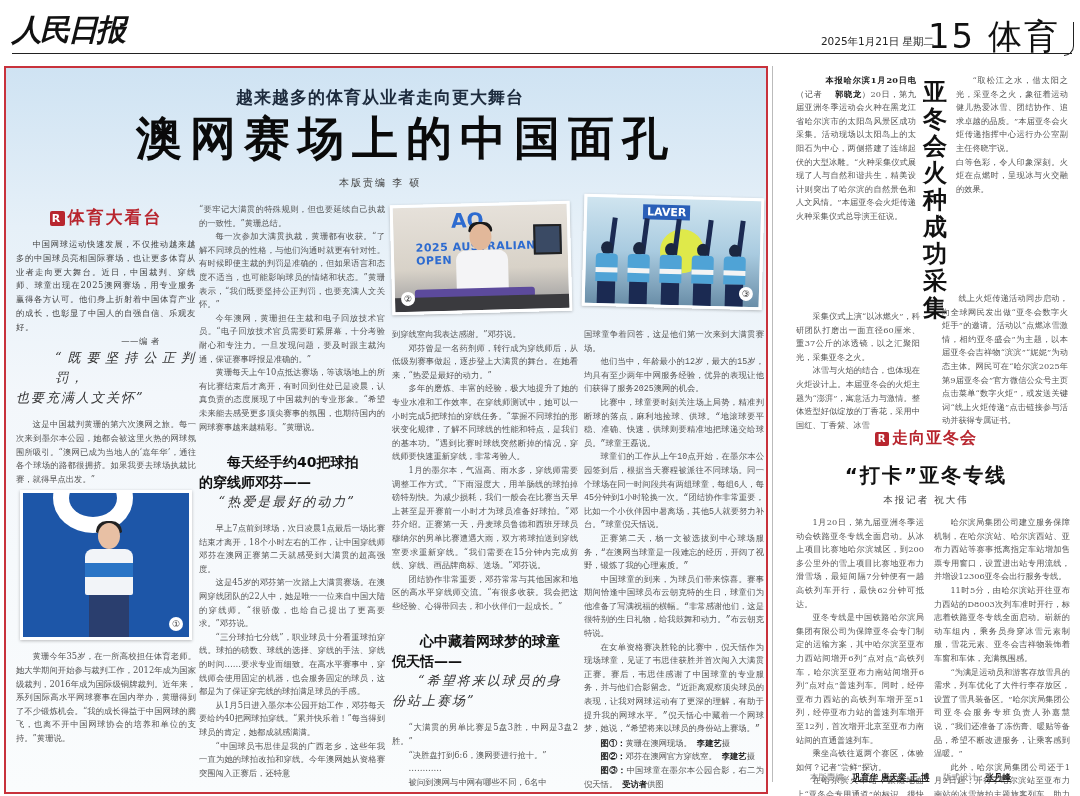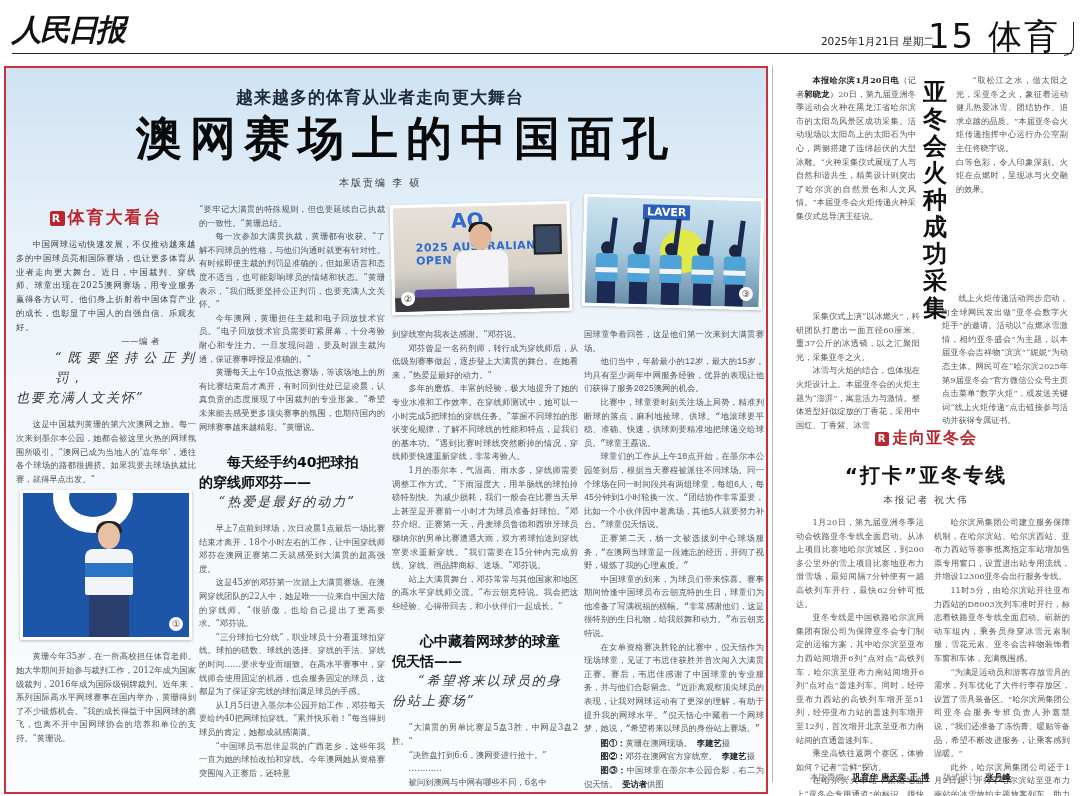--- a/index.html
+++ b/index.html
@@ -67,21 +67,21 @@
   .captions { margin-top: 1px; }
   .captions p { text-indent: 2em; }
   .captions b { color: #222; }
 
   
   .right { position: absolute; left: 776px; top: 66px; width: 300px; height: 730px; }
   .right .vsep { position: absolute; left: -4px; top: 0; width: 1px; height: 716px; background: #bbb; }
   .vtitle { position: absolute; left: 146px; top: 14px; width: 26px; font-size: 24px; font-weight: bold; line-height: 27px; color: #111; text-align: center; font-family: Liberation Mono, monospace; }
   .rcol { position: absolute; font-size: 8.2px; line-height: 13.6px; color: #555; text-align: justify; }
   .rcol p { text-indent: 2em; }
-  .rcol b { color: #222; }
+  .rcol b { color: #222; margin-left: 13px; }
   .rcA { left: 20px; top: 8px; width: 120px; }
   .rcA2 { left: 20px; top: 172px; width: 124px; }
   .rcB { left: 180px; top: 8px; width: 112px; }
   .rcB2 { left: 166px; top: 226px; width: 126px; }
   .rsection { position: absolute; left: 0; top: 362px; width: 300px; text-align: center; font-family: "DejaVu Sans", sans-serif; font-size: 16px; font-weight: bold; color: #b8262f; letter-spacing: 1px; }
   .rsection .rbox { width: 14px; height: 14px; line-height: 14px; font-size: 10px; }
   .rhead { position: absolute; left: 0; top: 396px; width: 300px; text-align: center; font-family: "DejaVu Sans", sans-serif; font-size: 20px; font-weight: bold; color: #111; letter-spacing: 2px; }
   .rbyline { position: absolute; left: 0; top: 428px; width: 300px; text-align: center; font-size: 9.5px; color: #444; letter-spacing: 2px; }
   .rcC { left: 20px; top: 450px; width: 128px; }
   .rcD { left: 158px; top: 450px; width: 136px; }
@@ -203,21 +203,21 @@
         <div class="ks"></div>
       </div>
     <div class="photo-num">③</div>
   </div>
 
   <div class="col col3">
     <p style="text-indent:0">到穿线室向我表达感谢。”邓芬说。</p>
     <p>邓芬曾是一名药剂师，转行成为穿线师后，从低级别赛事做起，逐步登上大满贯的舞台。在她看来，“热爱是最好的动力。”</p>
     <p>多年的磨炼、丰富的经验，极大地提升了她的专业水准和工作效率。在穿线师测试中，她可以一小时完成5把球拍的穿线任务。“掌握不同球拍的形状变化规律，了解不同球线的性能和特点，是我们的基本功。”遇到比赛时球线突然断掉的情况，穿线师要快速重新穿线，非常考验人。</p>
     <p>1月的墨尔本，气温高、雨水多，穿线师需要调整工作方式。“下雨湿度大，用羊肠线的球拍掉磅特别快。为减少损耗，我们一般会在比赛当天早上甚至是开赛前一小时才为球员准备好球拍。”邓芬介绍。正赛第一天，丹麦球员鲁德和西班牙球员穆纳尔的男单比赛遭遇大雨，双方将球拍送到穿线室要求重新穿线。“我们需要在15分钟内完成剪线、穿线、画品牌商标、送场。”邓芬说。</p>
-    <p>站上大满贯舞台，邓芬常常与其他国家和地区的高水平穿线师交流。“布云朝克特说。我会把这些经验、心得带回去，和小伙伴们一起成长。”</p>
+    <p>团结协作非常重要，邓芬常常与其他国家和地区的高水平穿线师交流。“有很多收获。我会把这些经验、心得带回去，和小伙伴们一起成长。”</p>
 
     <div class="sub-h">
       <span class="l1">心中藏着网球梦的球童</span>
       <span>倪天恬——</span>
     </div>
     <div class="sub-q">
       <span class="l1" style="padding-left:2em">“希望将来以球员的身</span>
       <span>份站上赛场”</span>
     </div>
     <p>“大满贯的男单比赛是5盘3胜，中网是3盘2胜。”</p>

